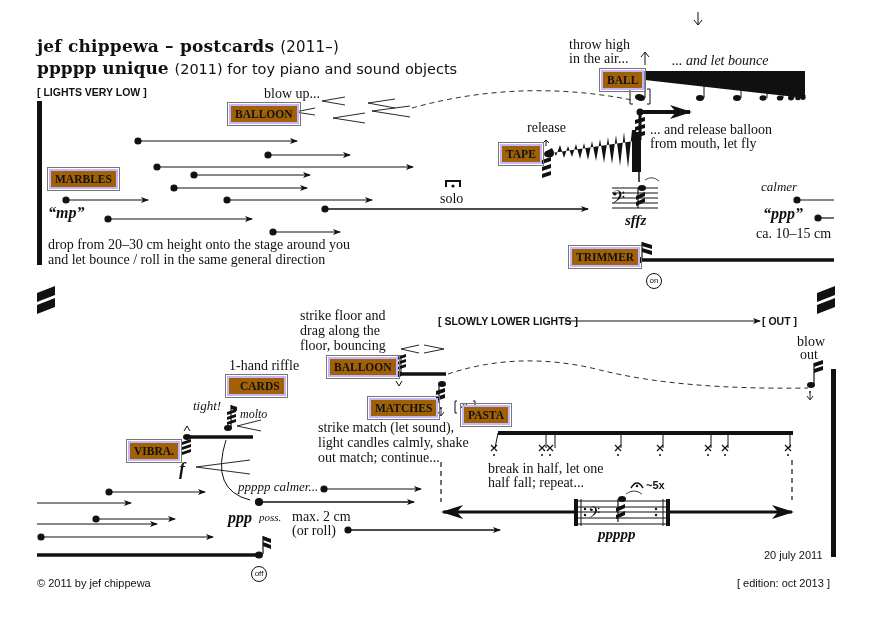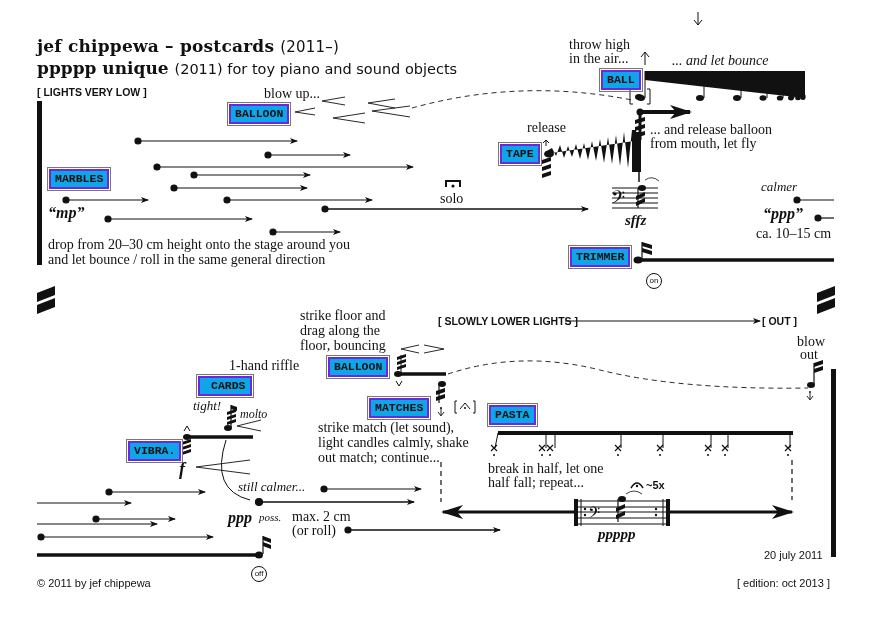--- a/index.html
+++ b/index.html
@@ -6,21 +6,21 @@
     body { width: 874px; height: 620px; position: relative; overflow: hidden; color: #111; }
     .abs { position: absolute; white-space: nowrap; }
     .title1 { font-family: "DejaVu Serif", serif; font-weight: bold; font-size: 17px; letter-spacing: 0.2px; }
     .title1 .light { font-weight: normal; font-family: "DejaVu Sans", sans-serif; font-size: 15px; }
     .title2 { font-family: "DejaVu Serif", serif; font-weight: bold; font-size: 17px; }
     .title2 .light { font-weight: normal; font-family: "DejaVu Sans", sans-serif; font-size: 14.5px; margin-top: 42px; }
     .bracket { font-family: "Liberation Sans", sans-serif; font-weight: bold; font-size: 10.5px; }
     .note-txt { font-family: "Liberation Serif", serif; font-size: 14px; line-height: 15px; }
     .ital { font-family: "Liberation Serif", serif; font-style: italic; font-size: 13px; }
     .dyn { font-family: "Liberation Serif", serif; font-style: italic; font-weight: bold; font-size: 16px; }
-    .box { position: absolute; border: 2px solid #6d28d9; padding: 1px 4px; font-family: Liberation Mono, monospace; font-size: 11.5px; font-weight: bold; background: #0ea5e9; line-height: 14px; }
+    .box { position: absolute; border: 2px solid #c4b5fd; padding: 1px 4px; font-family: Liberation Serif, serif; font-size: 11.5px; font-weight: bold; background: #a16207; line-height: 14px; }
     .box::after { content: ""; position: absolute; left: -4px; top: -4px; right: -4px; bottom: -4px; border: 0.7px solid #777; }
     .small { font-family: "Liberation Sans", sans-serif; font-size: 11px; }
     .circ { position: absolute; width: 14px; height: 14px; border: 1px solid #111; border-radius: 50%; font-family: "Liberation Sans", sans-serif; font-size: 8px; text-align: center; line-height: 14px; }
     svg#score { position: absolute; left: 0; top: 0; }
   </style>
 </head>
 <body>
 
 <svg id="score" width="874" height="620" viewBox="0 0 874 620">
   <defs>
@@ -372,35 +372,35 @@
 <div class="abs note-txt" style="left:300px; top:308px;">strike floor and</div>
 <div class="abs note-txt" style="left:300px; top:323px;">drag along the</div>
 <div class="abs note-txt" style="left:300px; top:338px;">floor, bouncing</div>
 <div class="box" style="left:328px; top:357px;">BALLOON</div>
 <div class="abs bracket" style="left:438px; top:315px;">[ SLOWLY LOWER LIGHTS ]</div>
 <div class="abs bracket" style="left:762px; top:315px;">[ OUT ]</div>
 <div class="abs note-txt" style="left:797px; top:334px;">blow</div>
 <div class="abs note-txt" style="left:800px; top:347px;">out</div>
 
 <div class="abs note-txt" style="left:181px; top:358px;margin-left:48px;">1-hand riffle</div>
-<div class="box" style="left:198px; top:376px;padding-left:11px;">CARDS</div>
+<div class="box" style="left:227px; top:376px;padding-left:11px;">CARDS</div>
 <div class="abs ital" style="left:193px; top:398px;">tight!</div>
 <div class="abs ital" style="left:240px; top:407px; font-size:12px;">molto</div>
 <div class="box" style="left:128px; top:441px;">VIBRA.</div>
 <div class="abs dyn" style="left:179px; top:459px; font-size:18px;">f</div>
 
 <div class="box" style="left:369px; top:398px;">MATCHES</div>
 <div class="abs note-txt" style="left:318px; top:420px;">strike match (let sound),</div>
 <div class="abs note-txt" style="left:318px; top:435px;">light candles calmly, shake</div>
 <div class="abs note-txt" style="left:318px; top:450px;">out match; continue...</div>
-<div class="box" style="left:489px; top:405px;">PASTA</div>
+<div class="box" style="left:462px; top:405px;">PASTA</div>
 <div class="abs note-txt" style="left:488px; top:461px;">break in half, let one</div>
 <div class="abs note-txt" style="left:488px; top:475px;">half fall; repeat...</div>
 
-<div class="abs ital" style="left:238px; top:479px;">still calmer...</div>
+<div class="abs ital" style="left:238px; top:479px;">ppppp calmer...</div>
 <div class="abs dyn" style="left:228px; top:509px;">ppp</div>
 <div class="abs ital" style="left:259px; top:511px; font-size:11px;">poss.</div>
 <div class="abs note-txt" style="left:292px; top:509px;">max. 2 cm</div>
 <div class="abs note-txt" style="left:292px; top:523px;">(or roll)</div>
 <div class="abs small" style="left:646px; top:479px; font-weight:bold; font-size:11px;">~5x</div>
 <div class="abs dyn" style="left:598px; top:526px; font-size:15px;">ppppp</div>
 <div class="circ" style="left:251px; top:566px;">off</div>
 <div class="abs small" style="left:764px; top:549px;">20 july 2011</div>
 
 <div class="abs small" style="left:37px; top:577px;">© 2011 by jef chippewa</div>

